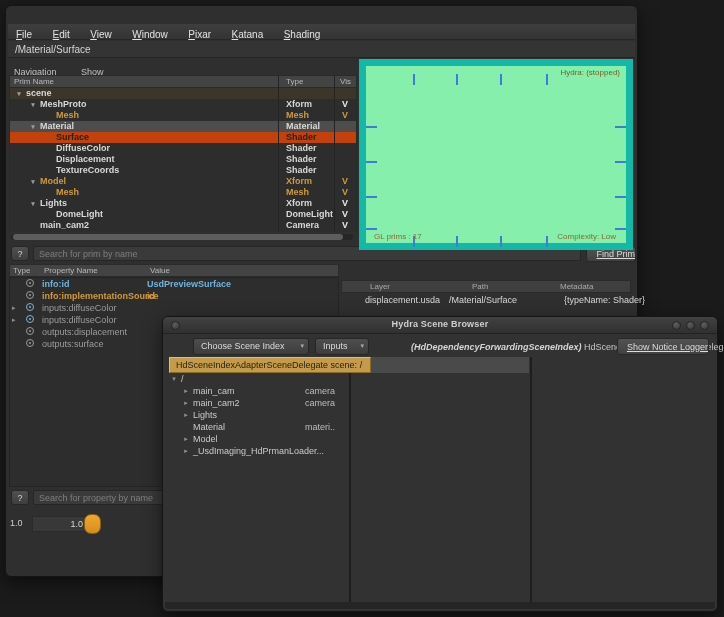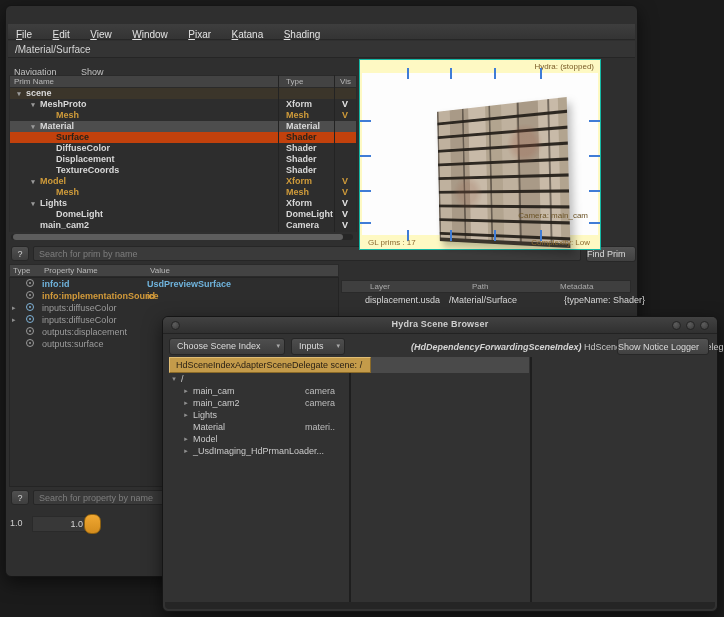--- a/index.html
+++ b/index.html
@@ -54,21 +54,21 @@
   .searchrow { position:absolute; height:17px; }
   .helpbtn { position:absolute; width:18px; height:15px;
              background:linear-gradient(#505050,#3e3e3e); border:1px solid #272727;
              border-radius:3px; color:#cfcfcf; font-size:9px; text-align:center; line-height:14px; }
   .sinput { position:absolute; height:15px; background:#3a3a3a; border:1px solid #262626;
             border-radius:2px; color:#c8c8c8; font-size:9px; padding:0 5px;
             font-family:"Liberation Sans", sans-serif; }
   .sinput::placeholder { color:#7e7e7e; }
   .pushbtn { position:absolute; background:linear-gradient(#525252,#414141);
              border:1px solid #272727; border-radius:3px; color:#dcdcdc; font-size:9px;
-             text-align:left; }
+             text-align:right;text-decoration:underline; }
 
   
   .prophead { position:absolute; left:3px; top:258px; width:330px; height:13px;
               background:#434343; border:1px solid #2a2a2a; }
   .prophead span { position:absolute; top:1px; font-size:8px; color:#b8b8b8; }
   .proplist { position:absolute; left:3px; top:271px; width:330px; height:210px;
               background:#2d2d2d; border:1px solid #242424; }
   .arow { position:relative; height:12px; font-size:9px; color:#9c9c9c; white-space:nowrap; }
   .arow .exp { position:absolute; left:2px; width:8px; font-size:7px; color:#8d8d8d; line-height:12px; }
   .attr-icon { position:absolute; left:16px; top:1px; width:8px; height:8px;
@@ -97,22 +97,22 @@
           border-left:none; }
   .vtab:first-child { border-left:1px solid #272727; }
   .vtab.active { background:#515151; color:#f0f0f0; }
   .vthead { position:absolute; left:0; top:16px; width:290px; height:13px; background:#3f3f3f;
             border:1px solid #2a2a2a; }
   .vthead span { position:absolute; top:1px; font-size:8px; color:#ababab; }
   .vtrow { position:absolute; left:0; top:31px; width:290px; height:13px; font-size:9px; color:#d8d8d8; }
   .vtrow span { position:absolute; top:0; white-space:nowrap;margin-left:20px; }
 
   
-  .viewport { position:absolute; left:353px; top:53px; width:242px; height:191px;
-              background:#fef9c3; border:1px solid #14b8a6; }
+  .viewport { position:absolute; left:353px; top:53px; width:274px; height:191px;
+              background:#86efac; border:7px solid #14b8a6; }
   .vp-white { position:absolute; left:2px; right:2px; top:13px; height:162px; background:#fdfdfd; }
   .vp-status { position:absolute; right:6px; top:2px; font-size:8px; color:#7a5c28; }
   .vp-bottom { position:absolute; left:0; right:0; bottom:0; height:14px; }
   .vp-glprims { position:absolute; left:8px; bottom:2px; font-size:8px; color:#8a6a30; }
   .vp-complex { position:absolute; right:10px; bottom:2px; font-size:8px; color:#8a6a30; }
   .vp-camera { position:absolute; right:10px; bottom:15px; font-size:8px; color:#6b5326; }
   .tick { position:absolute; background:#3f7cd6; }
   .tick.v { width:2px; height:11px; }
   .tick.h { width:11px; height:2px; }
   .wallwrap { position:absolute; left:50px; top:26px; width:170px; height:152px;
@@ -123,21 +123,21 @@
                background:
                  radial-gradient(circle at 70% 30%, rgba(160,90,70,.25) 0 8%, rgba(0,0,0,0) 14%),
                  radial-gradient(circle at 25% 65%, rgba(150,95,75,.22) 0 7%, rgba(0,0,0,0) 13%),
                  repeating-linear-gradient(180deg, rgba(0,0,0,0) 0 12px, rgba(38,33,27,.95) 12px 15px),
                  repeating-linear-gradient(90deg, rgba(45,38,32,.55) 0 2px, rgba(0,0,0,0) 2px 33px),
                  repeating-linear-gradient(90deg, #bfb19e 0 17px, #a99a87 17px 41px, #c8baa8 41px 62px, #b2a48f 62px 81px); }
 
   
   .hbtn { position:absolute; top:21px; height:17px; background:linear-gradient(#4e4e4e,#3d3d3d);
           border:1px solid #262626; border-radius:3px; color:#dcdcdc; font-size:9px;
-          padding:2px 14px 0 7px; }
+          padding:2px 14px 0 7px;margin-left:24px; }
   .hbtn .chev { position:absolute; right:4px; top:3px; font-size:7px; color:#aaa; }
   .hstatus { position:absolute; left:248px; top:25px; font-size:9px; color:#c8c8c8; white-space:nowrap; }
   .hstatus .ital { font-style:italic; font-weight:bold; color:#d5d5d5; }
   .dropitem { position:absolute; left:6px; top:40px; width:202px; height:16px;
               background:#c49b4a; border:1px solid #8a6a28; border-top-color:#e0bd74;
               border-left-color:#e0bd74; color:#2a2115; font-size:9px; padding:2px 0 0 6px;
               white-space:nowrap; z-index:5; }
   .midstrip { position:absolute; left:188px; top:40px; width:178px; height:16px; background:#4a4a4a; }
   .vdiv { position:absolute; top:40px; width:2px; height:248px; background:#1e1e1e; }
   .htree { position:absolute; left:4px; top:56px; width:180px; }
@@ -338,26 +338,20 @@
     </div>
     <div class="vtrow">
       <span style="left:4px;">displacement.usda</span>
       <span style="left:88px;">/Material/Surface</span>
       <span style="left:203px;">{typeName: Shader}</span>
     </div>
   </div>
 
   <div class="viewport">
     <div class="vp-status">Hydra: (stopped)</div>
-    <div class="vp-white">
-      <div class="wallwrap">
-        <div class="brickwall"></div>
-      </div>
-      <div class="vp-camera">Camera: main_cam</div>
-    </div>
 
     <div class="tick v" style="left:47px;  top:8px;"></div>
     <div class="tick v" style="left:90px;  top:8px;"></div>
     <div class="tick v" style="left:134px; top:8px;"></div>
     <div class="tick v" style="left:180px; top:8px;"></div>
     <div class="tick v" style="left:47px;  top:170px;"></div>
     <div class="tick v" style="left:90px;  top:170px;"></div>
     <div class="tick v" style="left:134px; top:170px;"></div>
     <div class="tick v" style="left:180px; top:170px;"></div>
     <div class="tick h" style="left:0;  top:60px;"></div>

